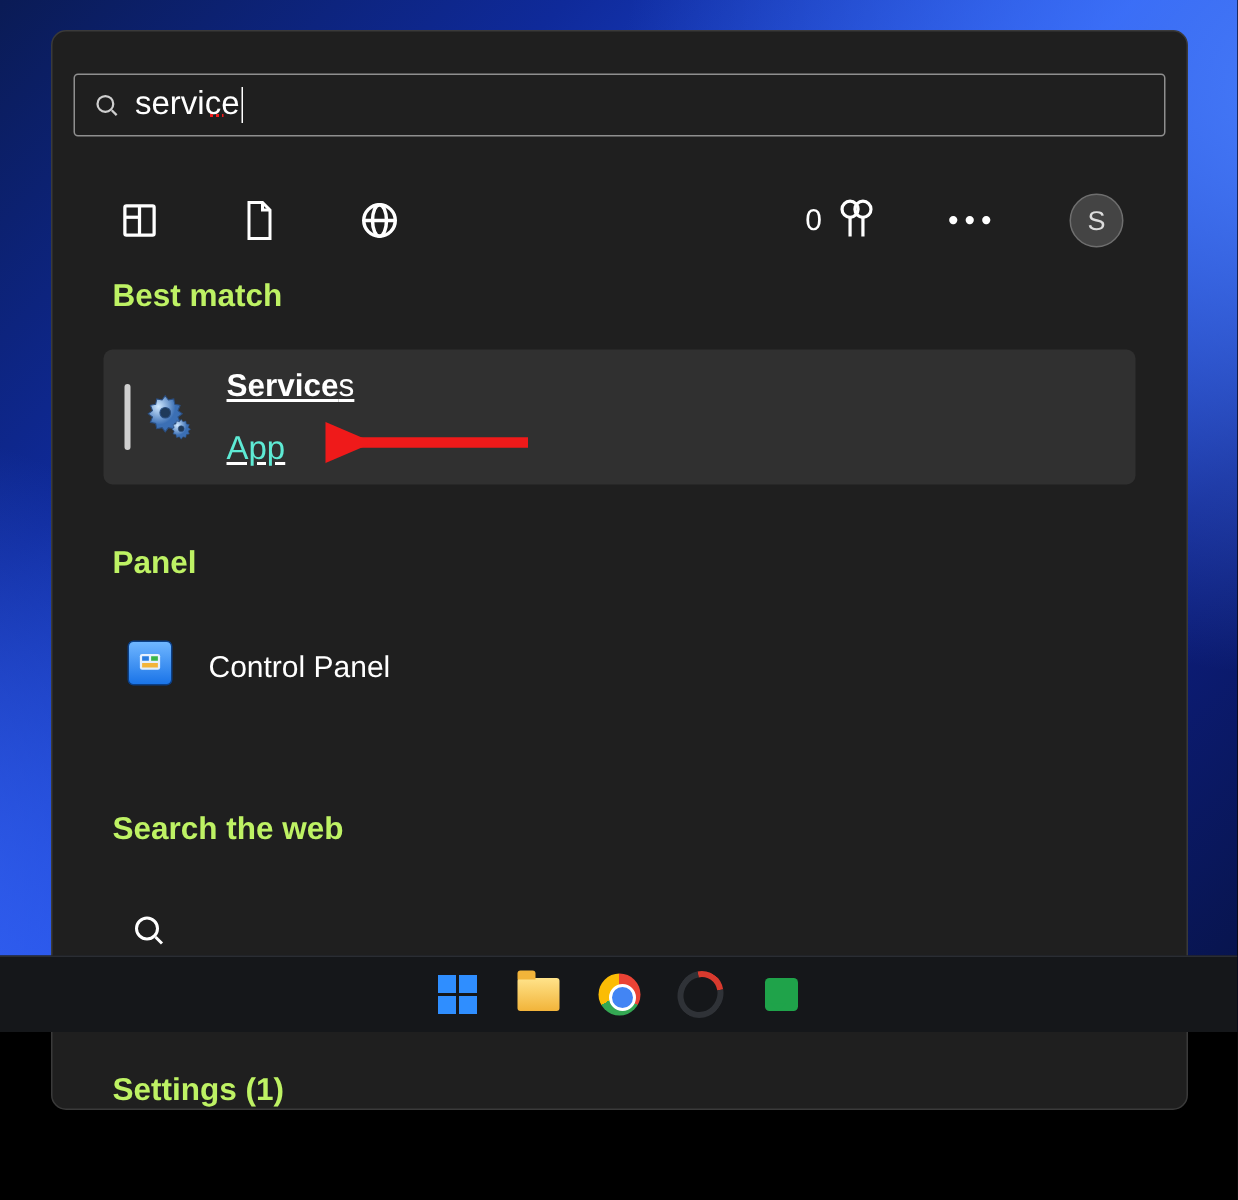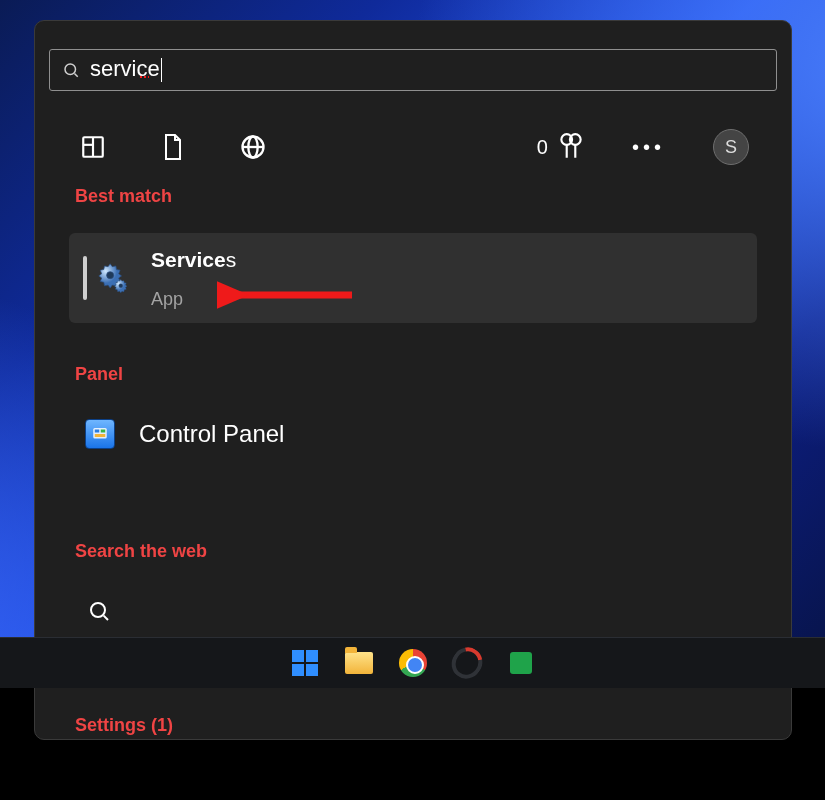--- a/index.html
+++ b/index.html
@@ -42,42 +42,42 @@
   }
   .filters .spacer{flex:1}
   .filters .ic{display:flex;align-items:center;justify-content:center;width:32px;height:32px;cursor:pointer;color:#fff}
   .reward{display:flex;align-items:center;gap:10px;font-size:20px}
   .dots{letter-spacing:4px;font-size:20px;line-height:1;cursor:pointer}
   .avatar{
     width:34px;height:34px;border-radius:50%;background:#444;border:1px solid #6e6e6e;
     display:flex;align-items:center;justify-content:center;font-size:18px;color:#ddd;
   }
   
-  .sect{position:absolute;left:40px;right:40px;font-weight:700;font-size:18px;color:#ef4444}
+  .sect{position:absolute;left:40px;right:40px;font-weight:700;font-size:21px;color:#bef264}
   .sect.best{top:165px}
   .sect.apps{top:343px}
   .sect.web{top:520px}
   .sect.folders{top:638px}
   .sect.settings{top:694px}
   
   .card{
     position:absolute;left:34px;right:34px;top:212px;height:90px;border-radius:6px;
-    background:#303030;display:flex;align-items:center;padding:0 14px;box-sizing:border-box;cursor:pointer;
+    background:#303030;display:flex;align-items:center;padding:0 14px;box-sizing:border-box;cursor:pointer;text-decoration:underline;
   }
   .card .bar{width:4px;height:44px;background:#cfcfcf;border-radius:2px;margin-right:4px}
   .card .appicon{
     width:36px;height:36px;margin:0 20px 0 4px;display:flex;align-items:center;justify-content:center;
   }
   .card .title{font-size:21px;line-height:1.35}
   .card .title .bold{font-weight:700}
-  .card .sub{font-size:18px;color:#a3a3a3;margin-top:14px}
+  .card .sub{font-size:22px;color:#5eead4;margin-top:14px}
   
   .item{
-    position:absolute;left:50px;right:50px;height:46px;display:flex;align-items:center;gap:24px;
-    font-size:24px;cursor:pointer;
+    position:absolute;left:50px;right:50px;height:46px;display:flex;align-items:flex-end;gap:24px;
+    font-size:20px;cursor:pointer;
   }
   .item.cp{top:390px}
   .item.cs{top:450px}
   .item.wb{top:567px}
   .item .ico{width:28px;height:28px;display:flex;align-items:center;justify-content:center;border-radius:4px}
   .ico.cp-ico{background:linear-gradient(#6fb6ff,#1a74e8);border:1px solid #0b3f86}
   .ico.cs-ico{background:radial-gradient(circle,#bda14a 0%,#4a3b0f 70%,#1b1405 100%);border-radius:50%}
   .ico.search-ico svg{display:block}
   .item .text .bold{font-weight:700}
   .item .muted{color:#bdbdbd}

